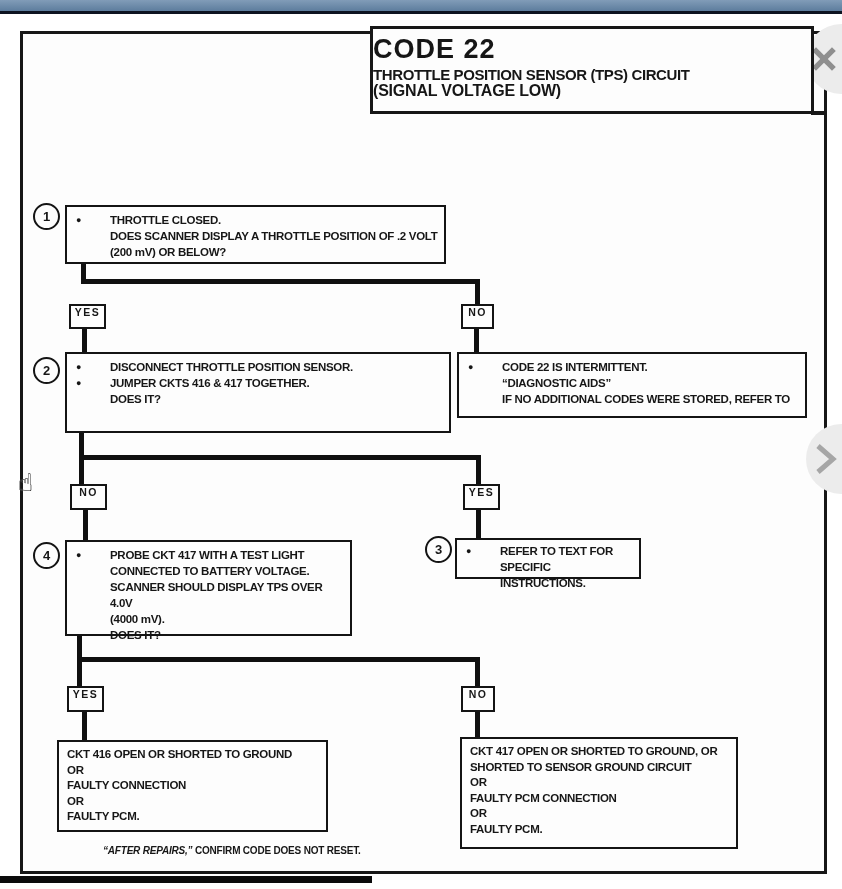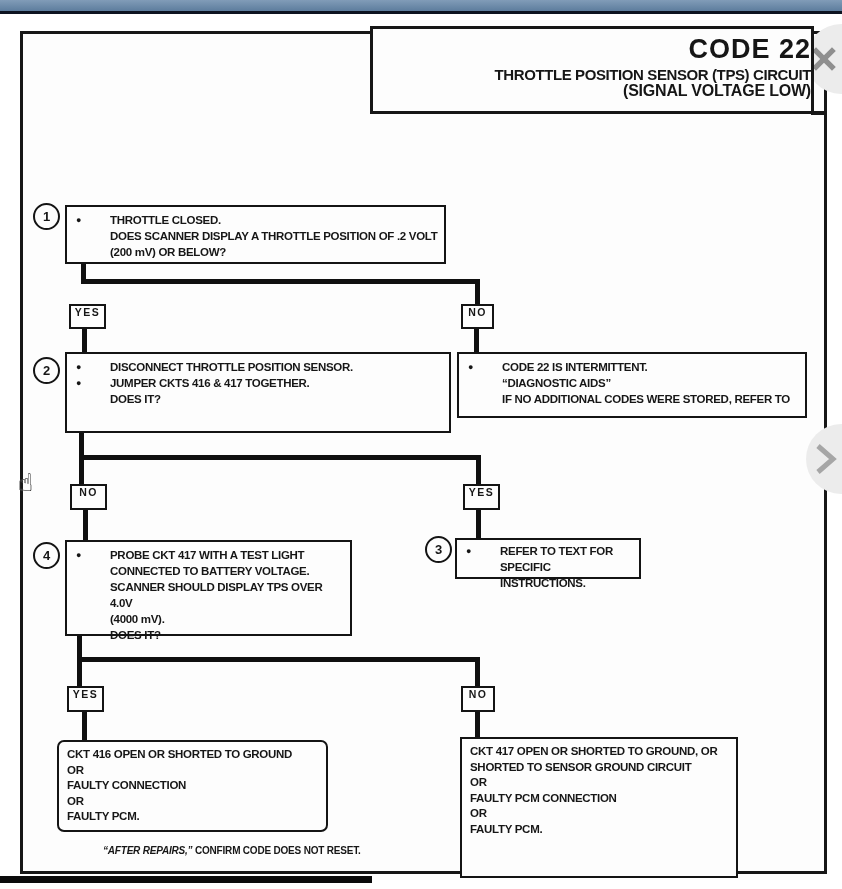--- a/index.html
+++ b/index.html
@@ -15,21 +15,21 @@
           background:#ececec;display:flex;align-items:center;justify-content:center;cursor:pointer;}
   .overlay-close{left:806px;top:24px;}
   .overlay-next{left:806px;top:424px;}
   .overlay-circle svg{margin-right:34px;}
 
   
   .page{position:absolute;left:20px;top:31px;width:807px;height:843px;
         border:3px solid #171717;background:#fdfdfd;box-sizing:border-box;}
   .titlebox{position:absolute;left:370px;top:26px;width:444px;height:88px;
         border:3px solid #171717;background:#fdfdfd;box-sizing:border-box;
-        text-align:right;padding-top:5px;z-index:3;}
+        text-align:left;padding-top:5px;z-index:3;}
   .title-code{font-size:27px;font-weight:bold;letter-spacing:1px;}
   .title-sub{font-size:15px;font-weight:bold;letter-spacing:-0.4px;margin-top:1px;}
   .title-sub2{font-size:16px;font-weight:bold;letter-spacing:-0.2px;margin-top:-1px;}
   .title-ext{position:absolute;left:811px;top:111px;width:16px;height:4px;background:#171717;z-index:3;}
 
   
   .hline,.vline{position:absolute;background:#101010;z-index:1;}
   .fbox{position:absolute;border:2.5px solid #141414;background:#fdfdfd;box-sizing:border-box;
         padding:5px 6px;z-index:2;font-size:11.5px;font-weight:bold;line-height:16px;
         letter-spacing:-0.3px;}
@@ -187,28 +187,28 @@
       </div>
   </div>
 
   <div class="decision" style="left:67px;top:686px;width:37px;height:26px;">
       <span>YES</span>
     </div>
   <div class="decision" style="left:461px;top:686px;width:34px;height:26px;">
       <span>NO</span>
     </div>
 
-  <div class="fbox" style="left:57px;top:740px;width:271px;height:92px;border-radius:7px;">
+  <div class="fbox" style="left:57px;top:740px;width:271px;height:92px;">
     <div class="rline">CKT 416 OPEN OR SHORTED TO GROUND</div>
     <div class="rline">OR</div>
     <div class="rline">FAULTY CONNECTION</div>
     <div class="rline">OR</div>
     <div class="rline">FAULTY PCM.</div>
   </div>
-  <div class="fbox" style="left:460px;top:737px;width:278px;height:141px;">
+  <div class="fbox" style="left:460px;top:737px;width:278px;height:112px;">
     <div class="rline">CKT 417 OPEN OR SHORTED TO GROUND, OR</div>
     <div class="rline">SHORTED TO SENSOR GROUND CIRCUIT</div>
     <div class="rline">OR</div>
     <div class="rline">FAULTY PCM CONNECTION</div>
     <div class="rline">OR</div>
     <div class="rline">FAULTY PCM.</div>
   </div>
 
   <div class="footer">
     <span class="q">“AFTER REPAIRS,”</span>

